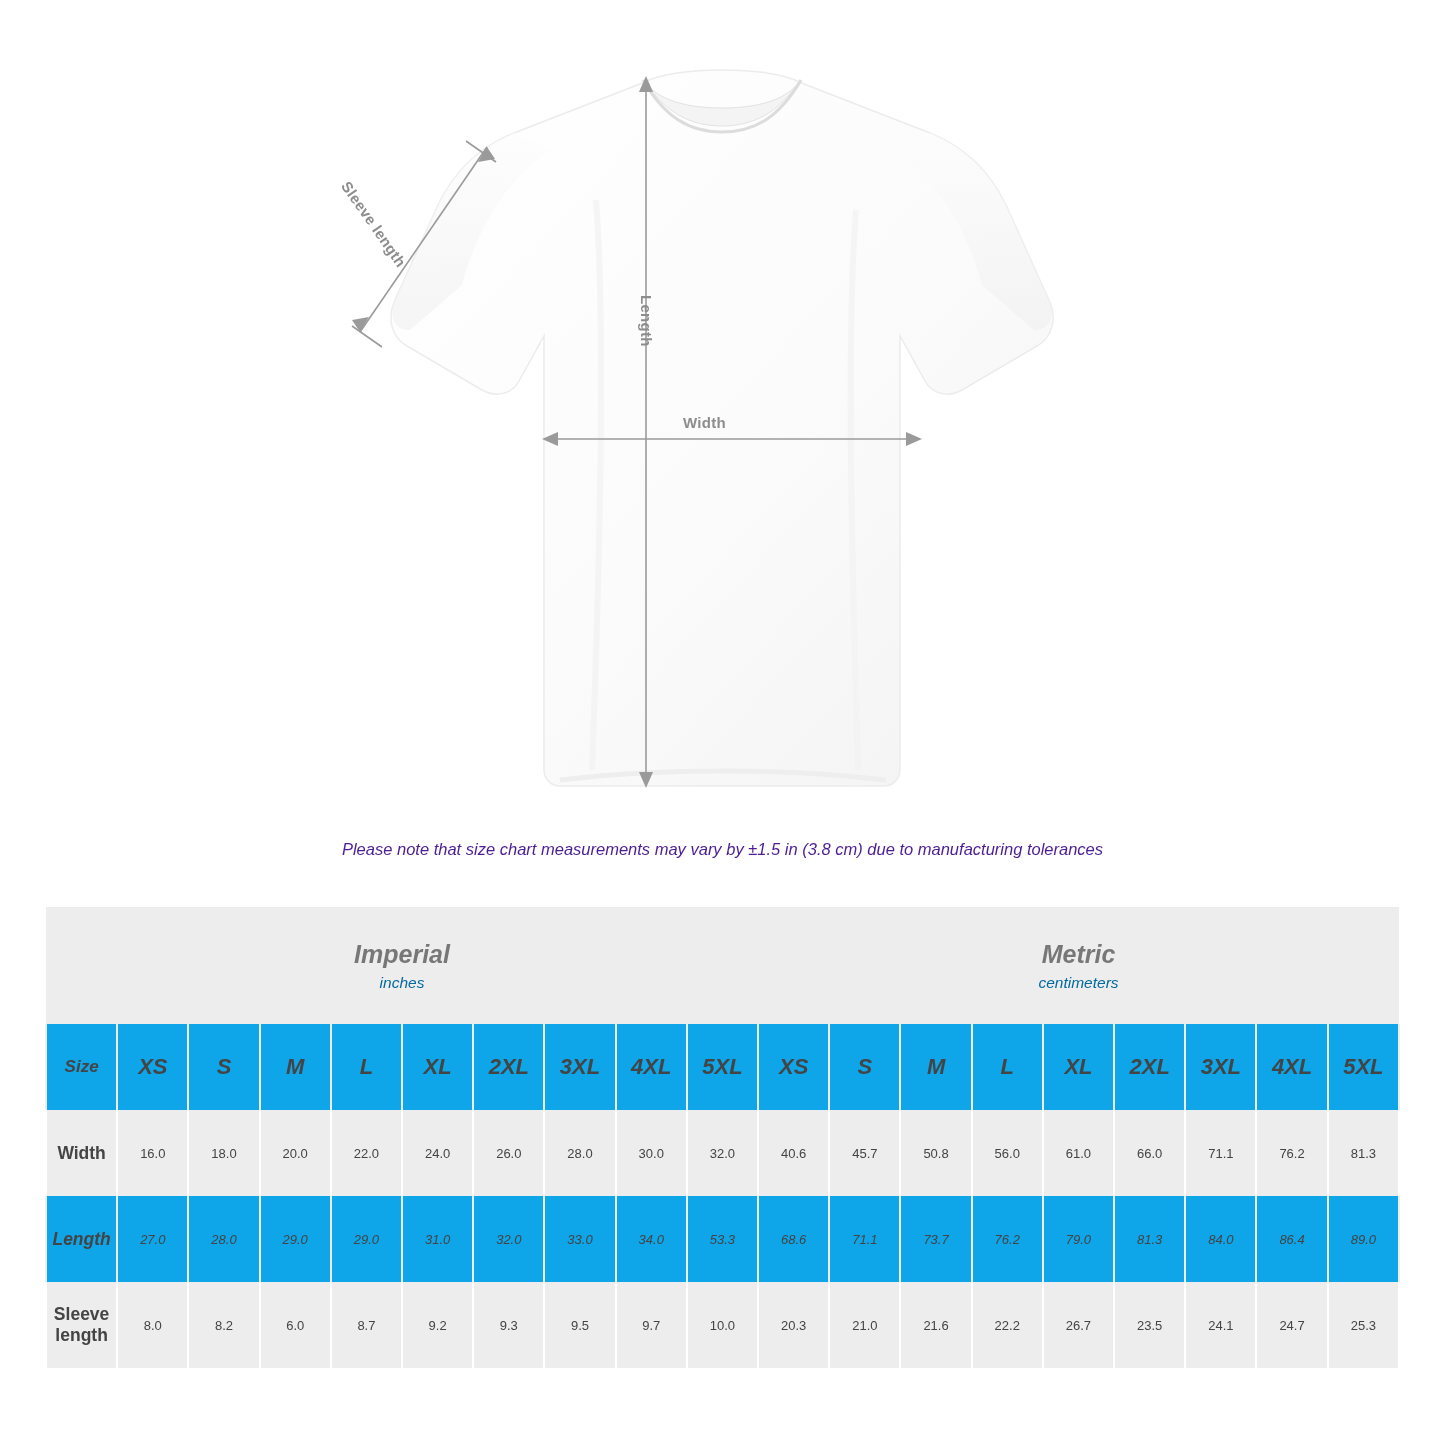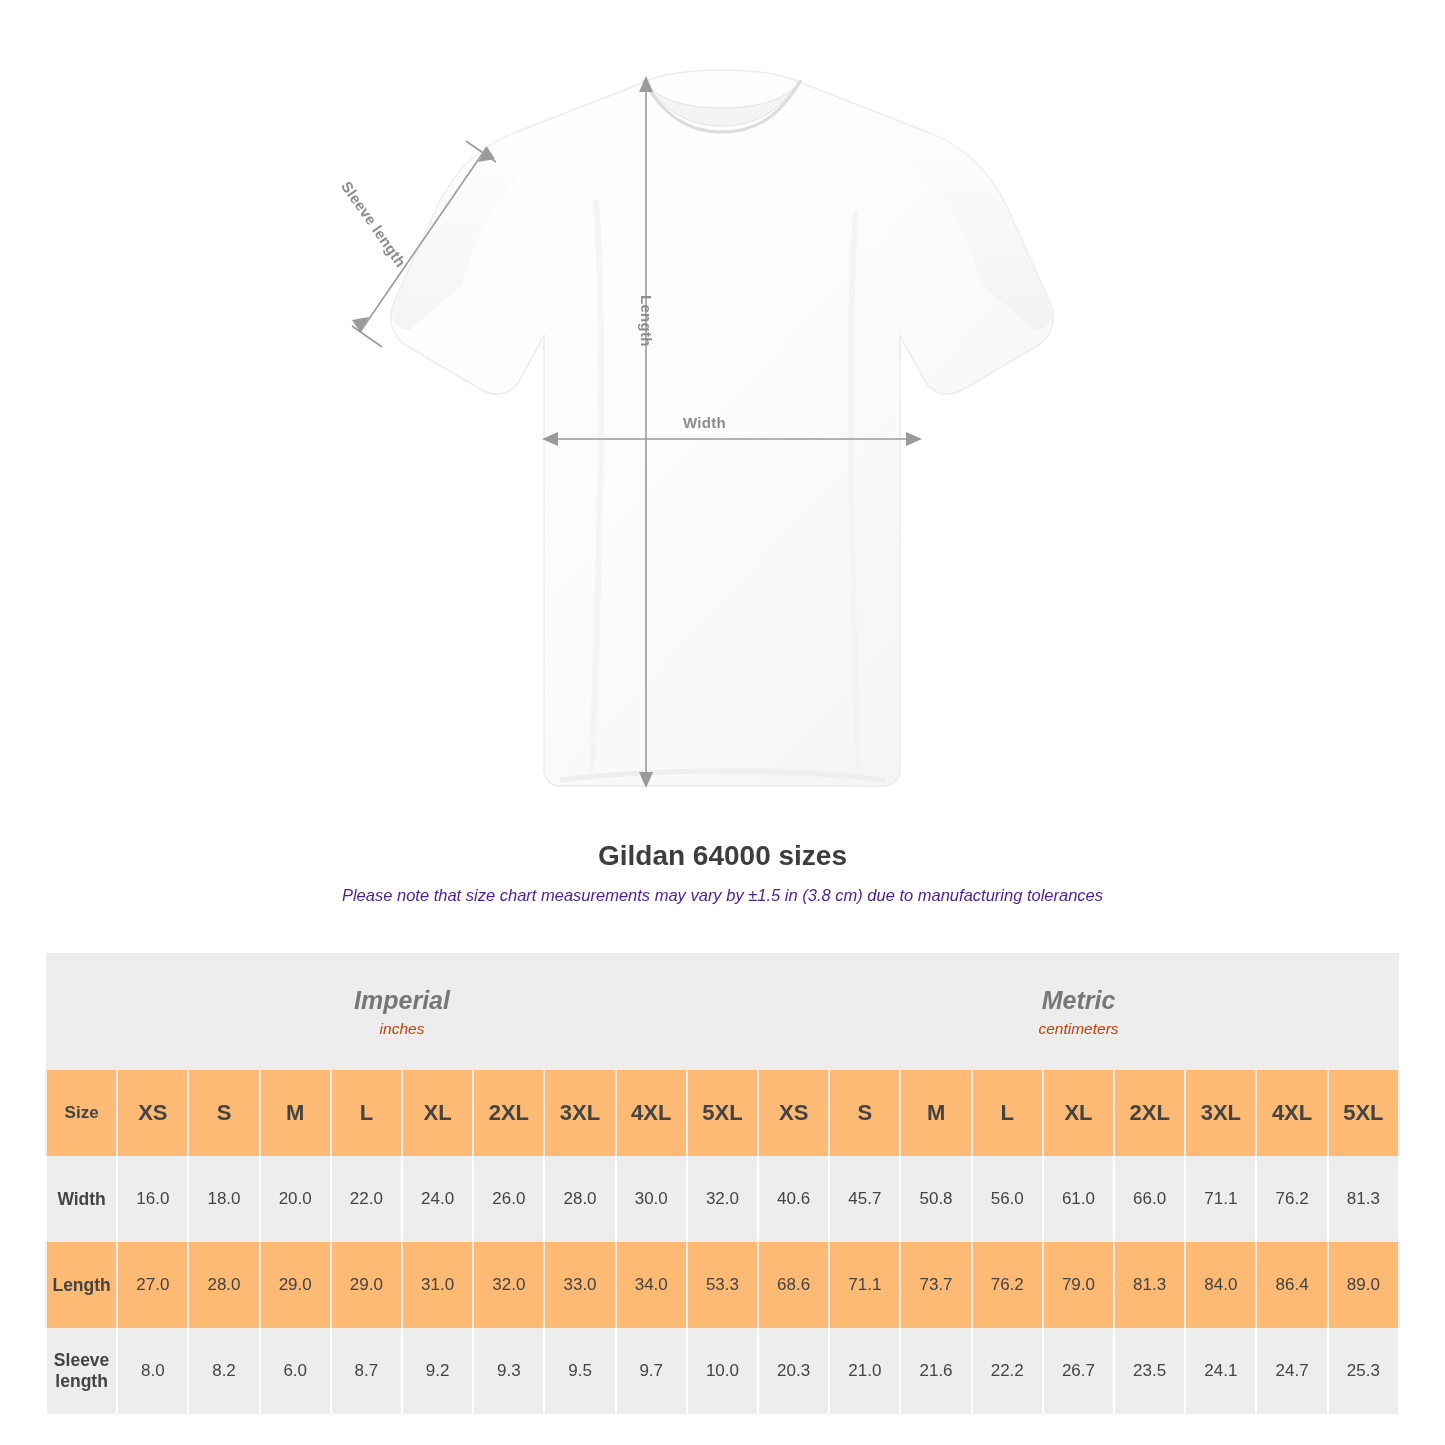--- a/index.html
+++ b/index.html
@@ -98,48 +98,49 @@
   .unit-head .u-name {
     font-size: 25px;
     font-weight: bold;
     color: #777777;
     display: block;
     line-height: 1.25;
   }
   .unit-head .u-sub {
     font-size: 15.5px;
     font-style: italic;
-    color: #c2410c;
+    color: #0369a1;
     display: block;
     margin-top: 4px;
   }
   tr.head-row td {
     height: 84px;
     font-size: 22px;
     font-weight: bold;
     color: #444444;
     background: #ffffff;
   }
   tr.head-row td.rowlabel {
     font-size: 17px;
   }
   tr.data-row td {
     height: 84px;
-    font-size: 17px;
+    font-size: 13px;
     color: #444444;
   }
   tr.data-row td.rowlabel {
     font-weight: bold;
     font-size: 17.5px;
   }
   tr.shade td {
     background: #ededed;
   }
   tr.plain td {
-    background: #fdba74;
+    background: #0ea5e9;
+    font-style: italic;
   }
   td.rowlabel {
     width: 185px;
   }
   td.cell {
     width: 65px;
   }
   
   tr.shade td.cell, tr.shade td.rowlabel {
     border-left: 2px solid #ffffff;
@@ -228,21 +229,20 @@
       <polygon points="542,439 558,432 558,446" fill="#9a9a9a"></polygon>
       <polygon points="922,439 906,432 906,446" fill="#9a9a9a"></polygon>
     </svg>
 
     <div class="dim-label" id="label-sleeve">Sleeve length</div>
     <div class="dim-label" id="label-length">Length</div>
     <div class="dim-label" id="label-width">Width</div>
   </div>
 
   <div class="title-block">
-    <h1 class="chart-title">Gildan 64000 sizes</h1>
     <p class="chart-note">Please note that size chart measurements may vary by ±1.5 in (3.8 cm) due to manufacturing tolerances</p>
   </div>
 
   <div class="table-wrap">
     <table class="sizes">
       <tbody>
         <tr>
           <td class="unit-head" colspan="10">
             <span class="u-name">Imperial</span>
             <span class="u-sub">inches</span>

